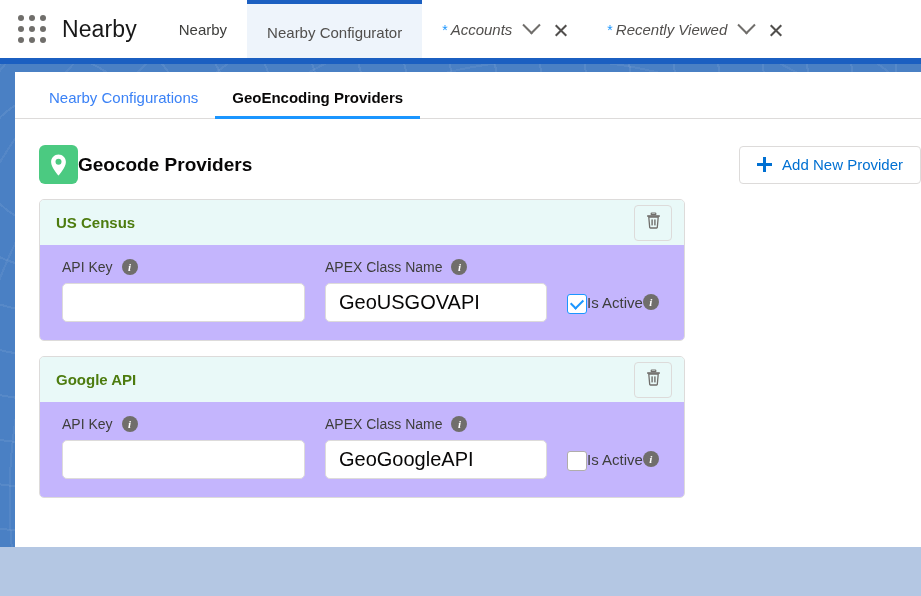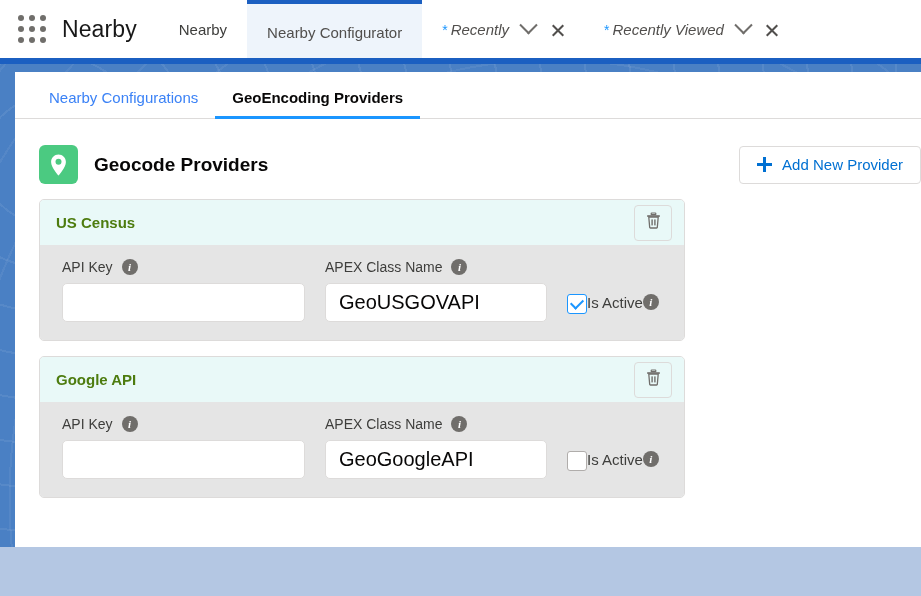--- a/index.html
+++ b/index.html
@@ -122,21 +122,20 @@
     height: 72px;
   }
   .geo-icon {
     width: 39px; height: 39px; border-radius: 6px;
     background: #4bca81;
     display: flex; align-items: center; justify-content: center;
     flex: 0 0 auto;
   }
   .sec-title {
     font-size: 19px; font-weight: bold; color: #080707;
-    margin-left: 16px;
     white-space: nowrap;
   }
   .sec-actions {
     margin-left: auto; display: flex; gap: 9px; padding-right: 0;
   }
   .btn {
     display: flex; align-items: center; gap: 10px;
     height: 38px; padding: 12px 17px;
     border: 1px solid #dddbda; border-radius: 4px;
     background: #ffffff; color: #0070d2;
@@ -168,21 +167,21 @@
   .card-title { font-size: 15px; font-weight: bold; color: #4d7c0f; }
   .trash-btn {
     margin-left: auto;
     width: 38px; height: 36px;
     border: 1px solid #dddbda; border-radius: 4px;
     background: #e9f9f8;
     display: flex; align-items: center; justify-content: center;
     cursor: pointer;
   }
   .card-body {
-    background: #e5e5e5;
+    background: #c4b5fd;
     padding: 14px 16px 18px 22px;
     display: flex; align-items: flex-end; gap: 20px;
   }
   .field { display: flex; flex-direction: column; }
   .field-label {
     font-size: 14px; color: #3e3e3c;
     display: flex; align-items: center; gap: 9px;
     margin-bottom: 8px;
   }
   .inp {
@@ -248,21 +247,21 @@
 
     <div class="tab">
       <span>Nearby</span>
     </div>
 
     <div class="tab active">
       <span>Nearby Configurator</span>
     </div>
 
     <div class="tab">
-      <span class="tab-italic"><span class="tab-star">*</span><span>Recently</span></span>
+      <span class="tab-italic"><span class="tab-star">*</span><span>Accounts</span></span>
       <span class="tab-ctl">
         <span class="chev"></span>
         <span class="xmark"></span>
       </span>
     </div>
 
     <div class="tab">
       <span class="tab-italic"><span class="tab-star">*</span><span>Recently Viewed</span></span>
       <span class="tab-ctl">
         <span class="chev"></span>

